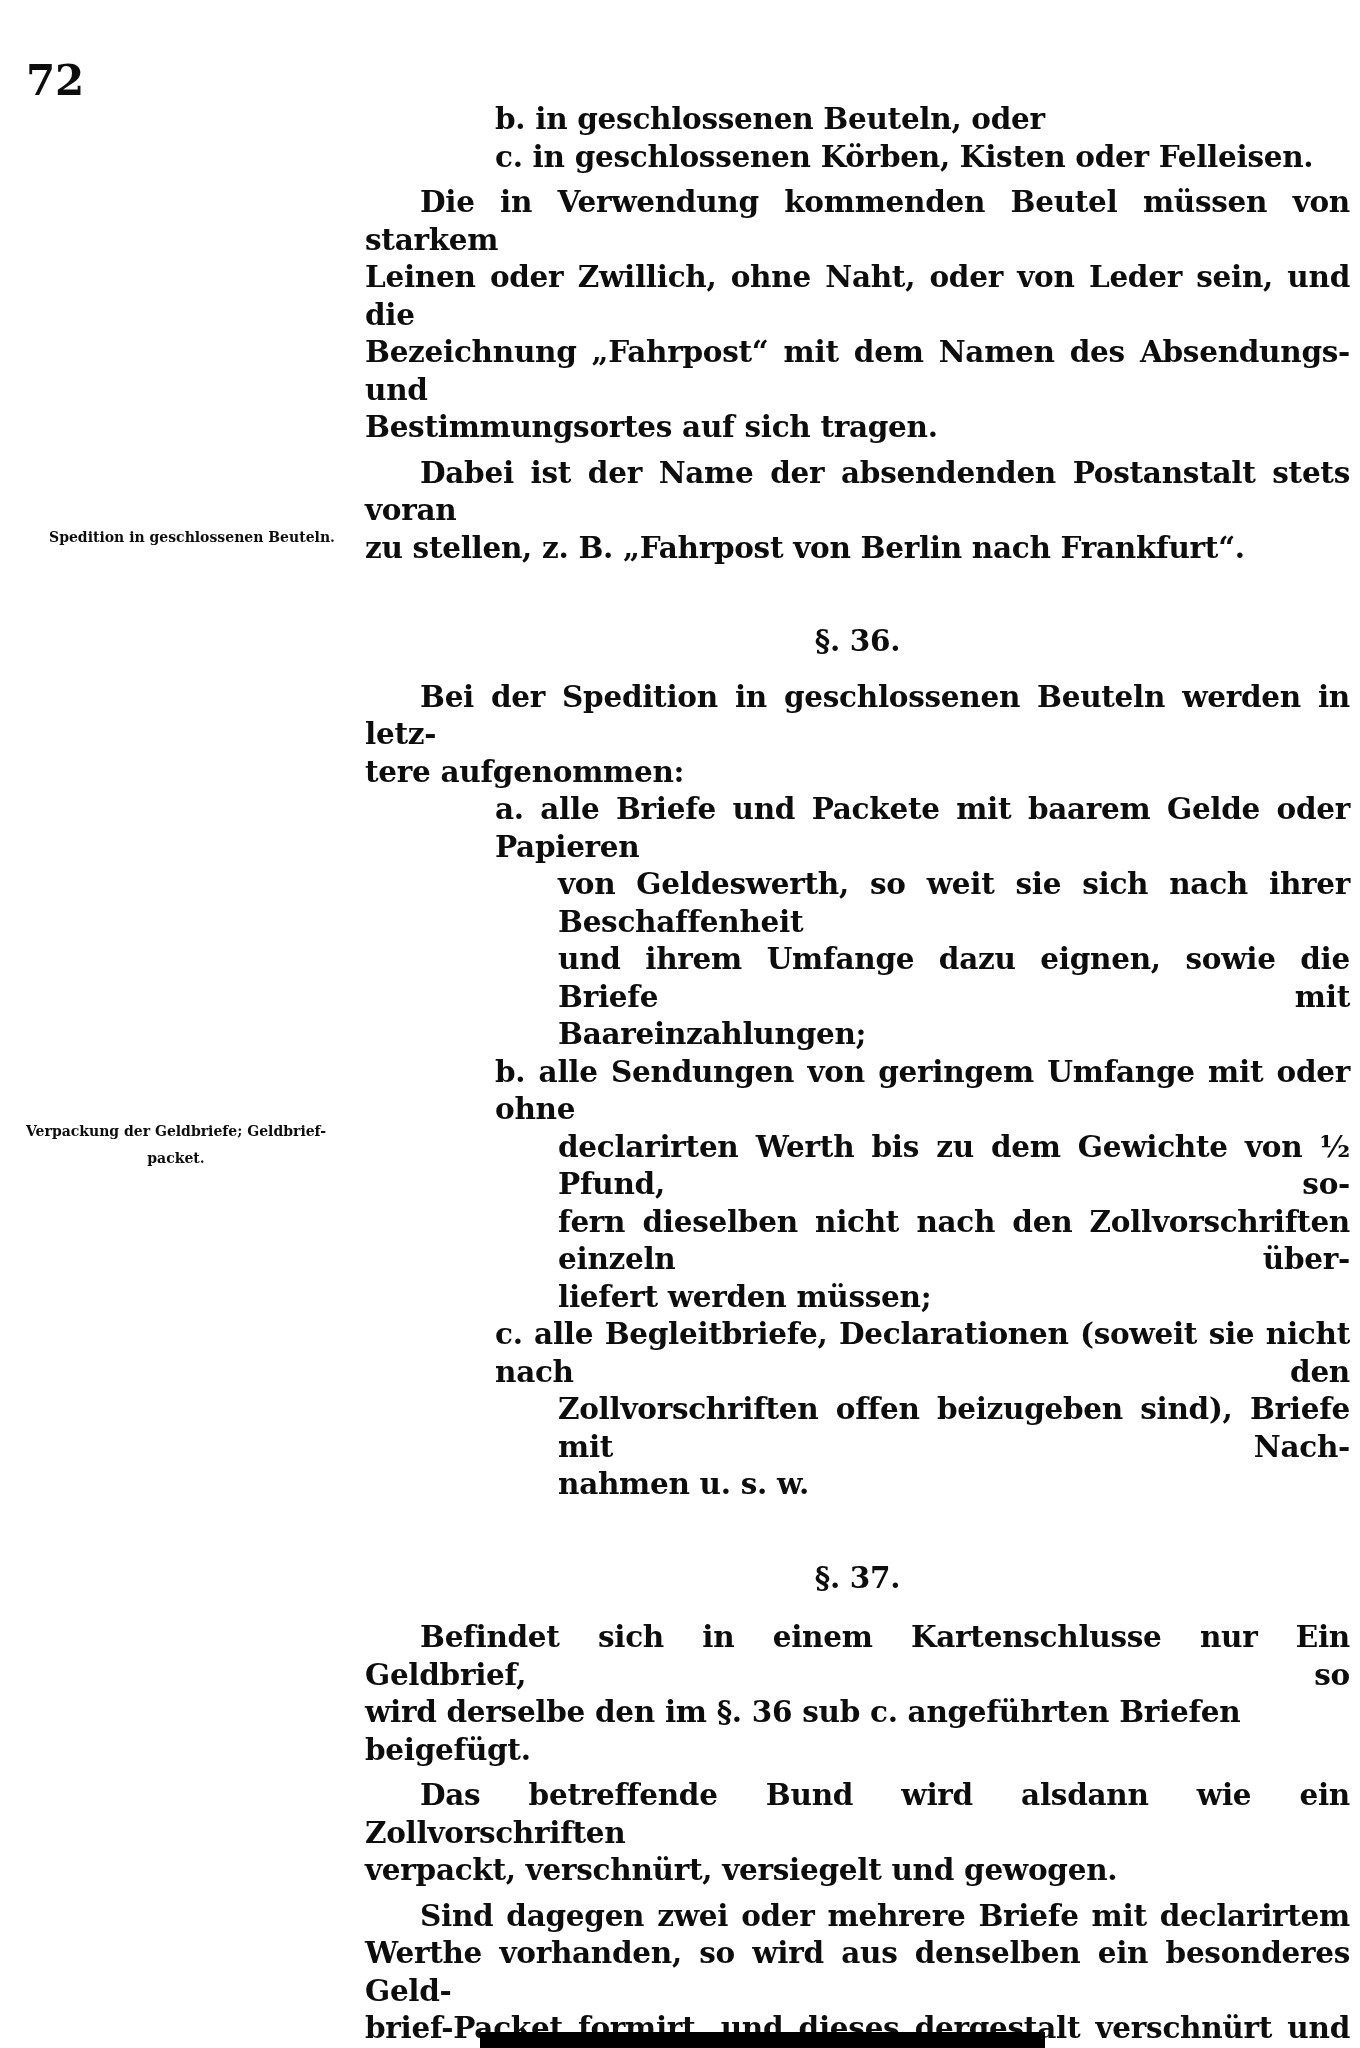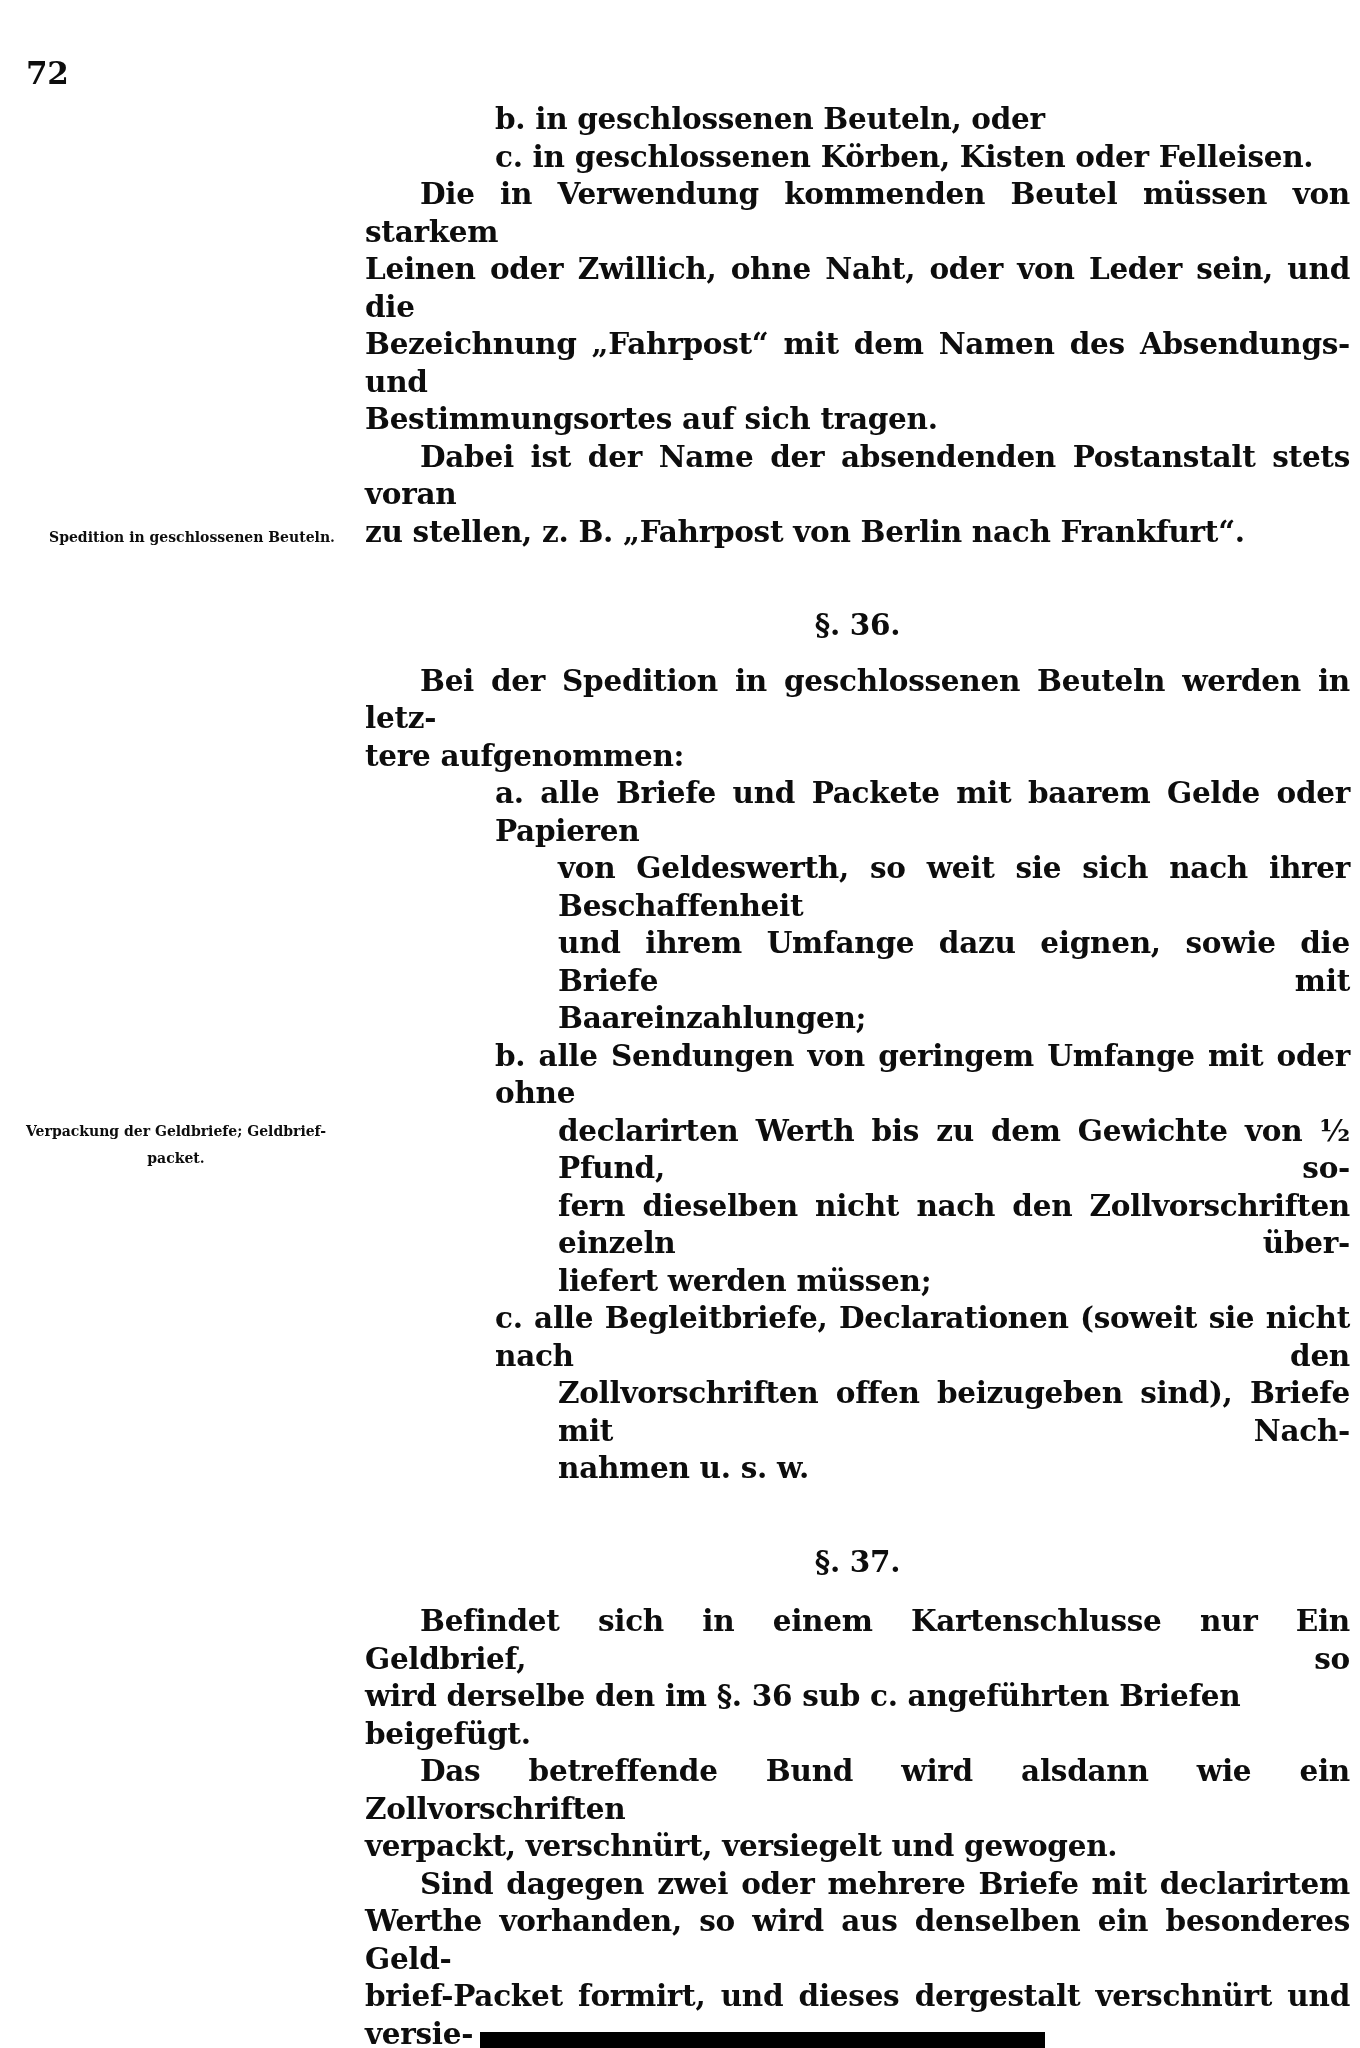--- a/index.html
+++ b/index.html
@@ -3,30 +3,30 @@
 <meta charset="utf-8">
 <style>
   html,body { margin:0; padding:0; background:#ffffff; }
   .page {
     position:relative; width:1360px; height:2048px; overflow:hidden;
     background:#ffffff; color:#0d0d0d;
     font-family:"DejaVu Serif","Liberation Serif",serif;
     font-weight:700; letter-spacing:-0.3px;
   }
   .page-number {
-    position:absolute; left:26px; top:56px;
-    font-size:31px; line-height:34px;
+    position:absolute; left:26px; top:64px;
+    font-size:42px; line-height:34px;
   }
   .main {
     position:absolute; left:365px; top:100px; width:985px;
     font-size:29.5px; line-height:37.5px;
   }
   .ln { min-height:37.5px; }
   .j { text-align:justify; text-align-last:justify; }
-  .ind { text-indent:55px; }
+  .ind { text-indent:55px;margin-top:8px; }
   .lst { padding-left:130px; }           
   .hang { padding-left:130px; }          
   .cont { padding-left:193px; }          
   .heading { text-align:center; margin-top:56px; margin-bottom:18px; }
   .heading.h37 { margin-bottom:22px; }
   .note {
     position:absolute; text-align:center; font-weight:700;
     font-size:14px; line-height:27px; letter-spacing:0;
   }
   .note-36 { left:24px; top:524px; width:336px; }

